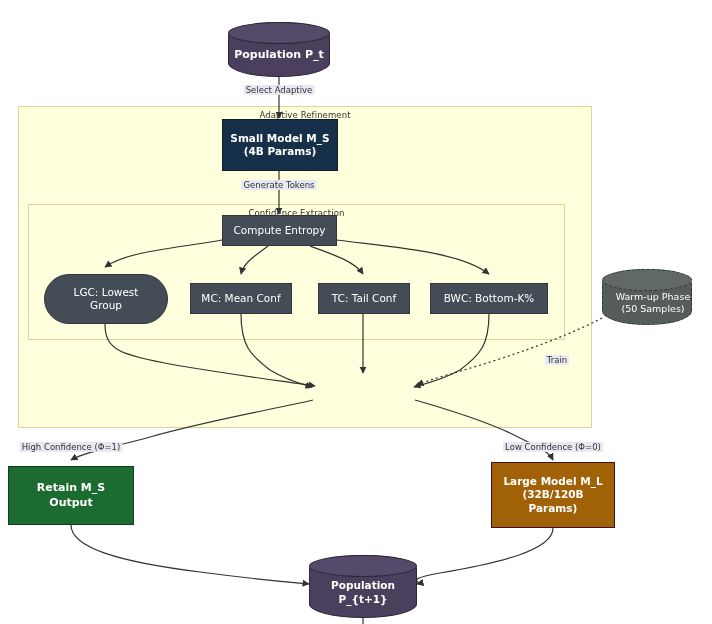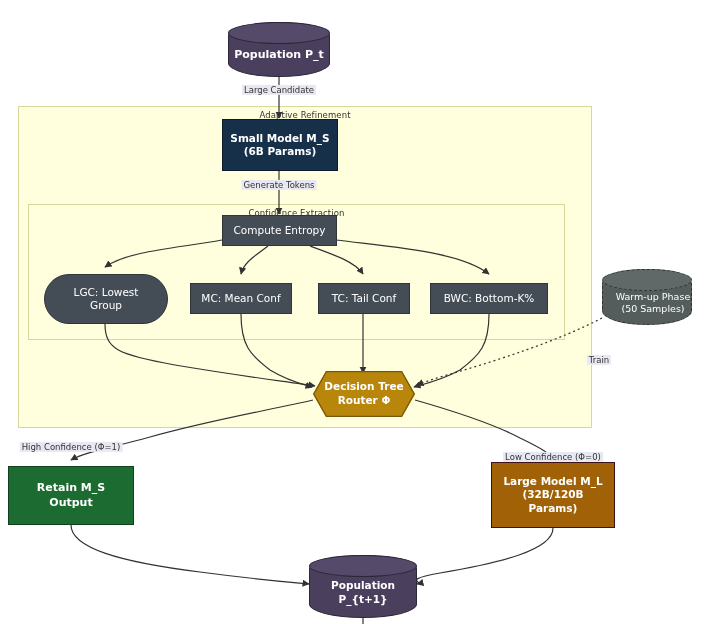--- a/index.html
+++ b/index.html
@@ -195,21 +195,21 @@
 
   <div class="cyl purple" style="left:228px; top:22px; width:102px; height:55px;">
     <div class="cap"></div>
     <div class="cyl-label" style="font-size:11px;">
       <span class="ln">Population P_t</span>
     </div>
   </div>
 
   <div class="node rect navy" style="left:222px; top:119px; width:116px; height:52px; font-size:10.5px;">
     <span class="ln">Small Model M_S</span>
-    <span class="ln">(6B Params)</span>
+    <span class="ln">(4B Params)</span>
   </div>
 
   <div class="node rect slate" style="left:222px; top:215px; width:115px; height:31px; font-size:10.5px; font-weight:normal;">
     <span class="ln">Compute Entropy</span>
   </div>
 
   <div class="node rect slate" style="left:44px; top:274px; width:124px; height:50px; font-size:10.5px; font-weight:normal;border-radius:25px;">
     <span class="ln">LGC: Lowest</span>
     <span class="ln">Group</span>
   </div>
@@ -227,52 +227,43 @@
   </div>
 
   <div class="cyl gray" style="left:602px; top:269px; width:90px; height:56px;">
     <div class="cap"></div>
     <div class="cyl-label" style="font-size:9.5px; font-weight:normal;padding-left:12px;">
       <span class="ln">Warm-up Phase</span>
       <span class="ln">(50 Samples)</span>
     </div>
   </div>
 
-  <div class="hex-wrap" style="left:313px; top:371px; width:102px; height:46px;">
-    <div class="hex" style="left:0; top:0; width:102px; height:46px; font-size:10.5px;">
-      <span class="ln">Decision Tree</span>
-      <span class="ln">Router Φ</span>
-    </div>
-    <svg class="hex-border" viewBox="0 0 102 46" preserveAspectRatio="none">
-      <polygon points="13.3,0.7 88.7,0.7 101.3,23 88.7,45.3 13.3,45.3 0.7,23" fill="none" stroke="#7a5708" stroke-width="1.3"></polygon>
-    </svg>
-  </div>
 
   <div class="node rect green" style="left:8px; top:466px; width:126px; height:59px; font-size:11px;">
     <span class="ln">Retain M_S</span>
     <span class="ln">Output</span>
   </div>
 
   <div class="node rect maroon" style="left:491px; top:462px; width:124px; height:66px; font-size:10.5px;">
     <span class="ln">Large Model M_L</span>
     <span class="ln">(32B/120B</span>
     <span class="ln">Params)</span>
   </div>
 
   <div class="cyl purple" style="left:309px; top:555px; width:108px; height:63px;">
     <div class="cap"></div>
     <div class="cyl-label" style="font-size:10.5px;">
       <span class="ln">Population</span>
       <span class="ln">P_{t+1}</span>
     </div>
   </div>
 
-  <div class="elabel" style="left:279px; top:90px;">Large Candidate</div>
+  <div class="elabel" style="left:279px; top:90px;">Select Adaptive</div>
 
   <div class="elabel" style="left:279px; top:185px;">Generate Tokens</div>
 
-  <div class="elabel" style="left:599px; top:360px;">Train</div>
+  <div class="elabel" style="left:557px; top:360px;">Train</div>
 
   <div class="elabel" style="left:71px; top:447px;">High Confidence (Φ=1)</div>
 
-  <div class="elabel" style="left:553px; top:457px;">Low Confidence (Φ=0)</div>
+  <div class="elabel" style="left:553px; top:447px;">Low Confidence (Φ=0)</div>
 
 </div>
 
 </body></html>

